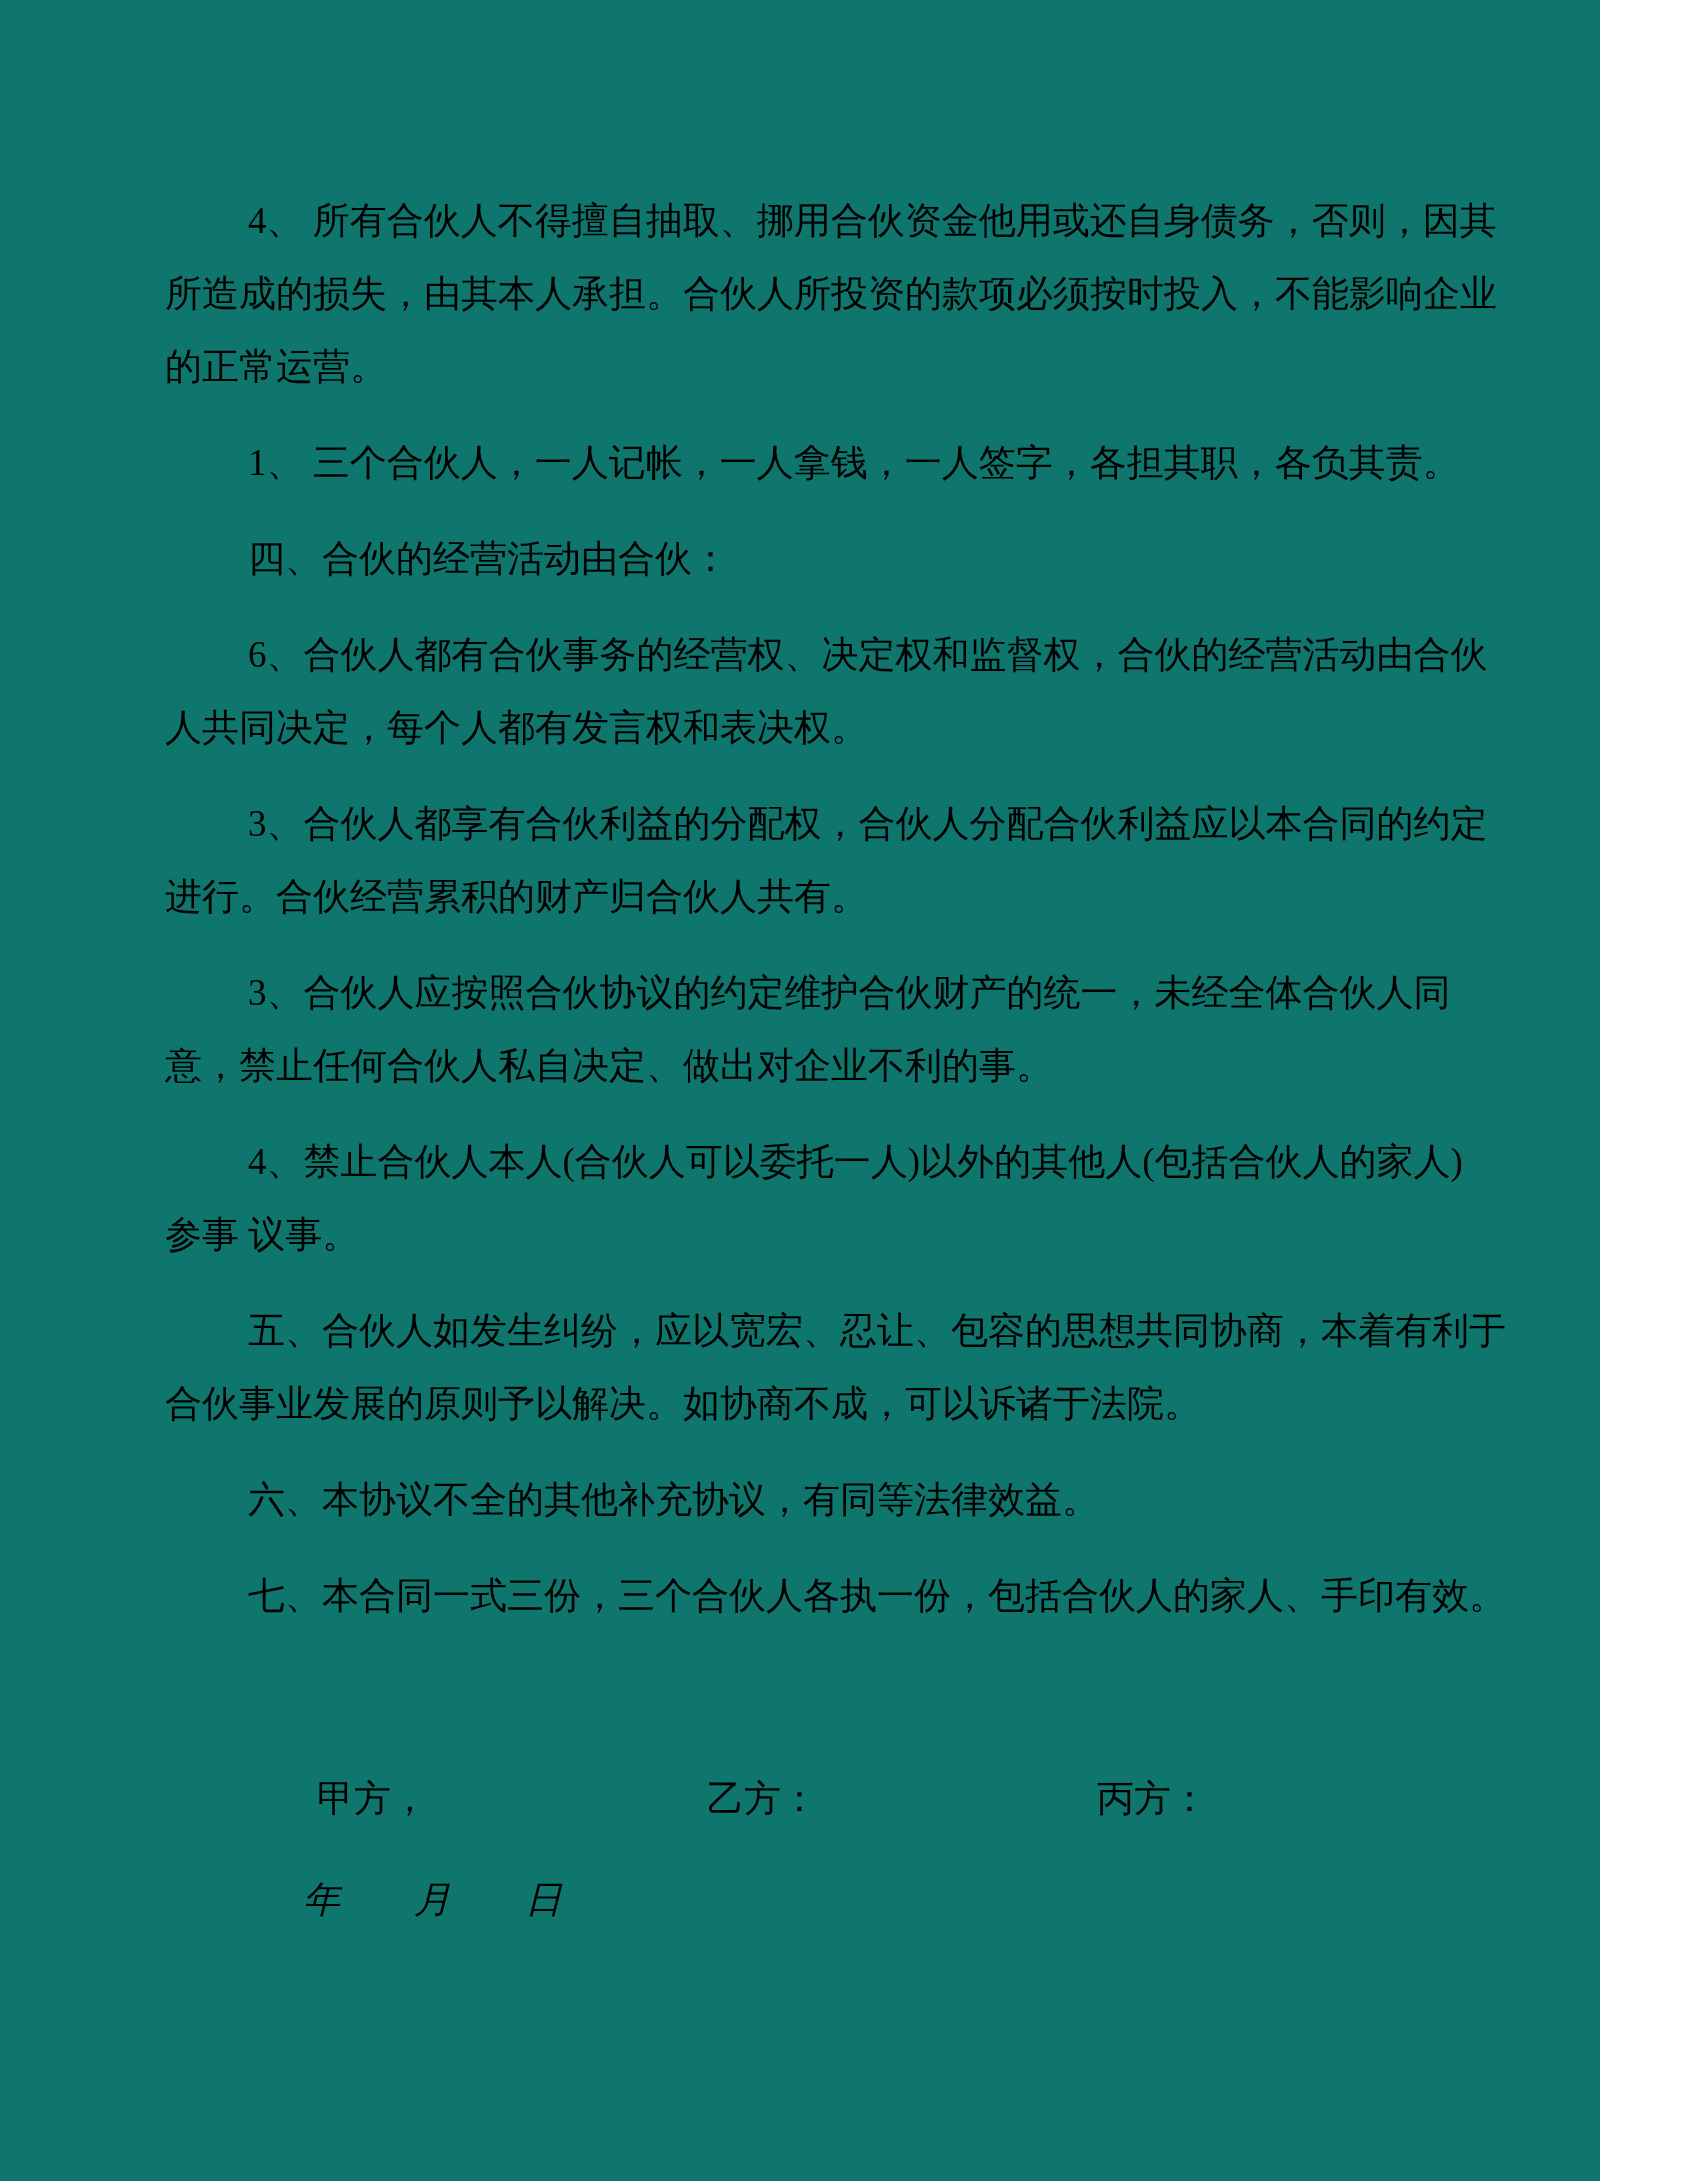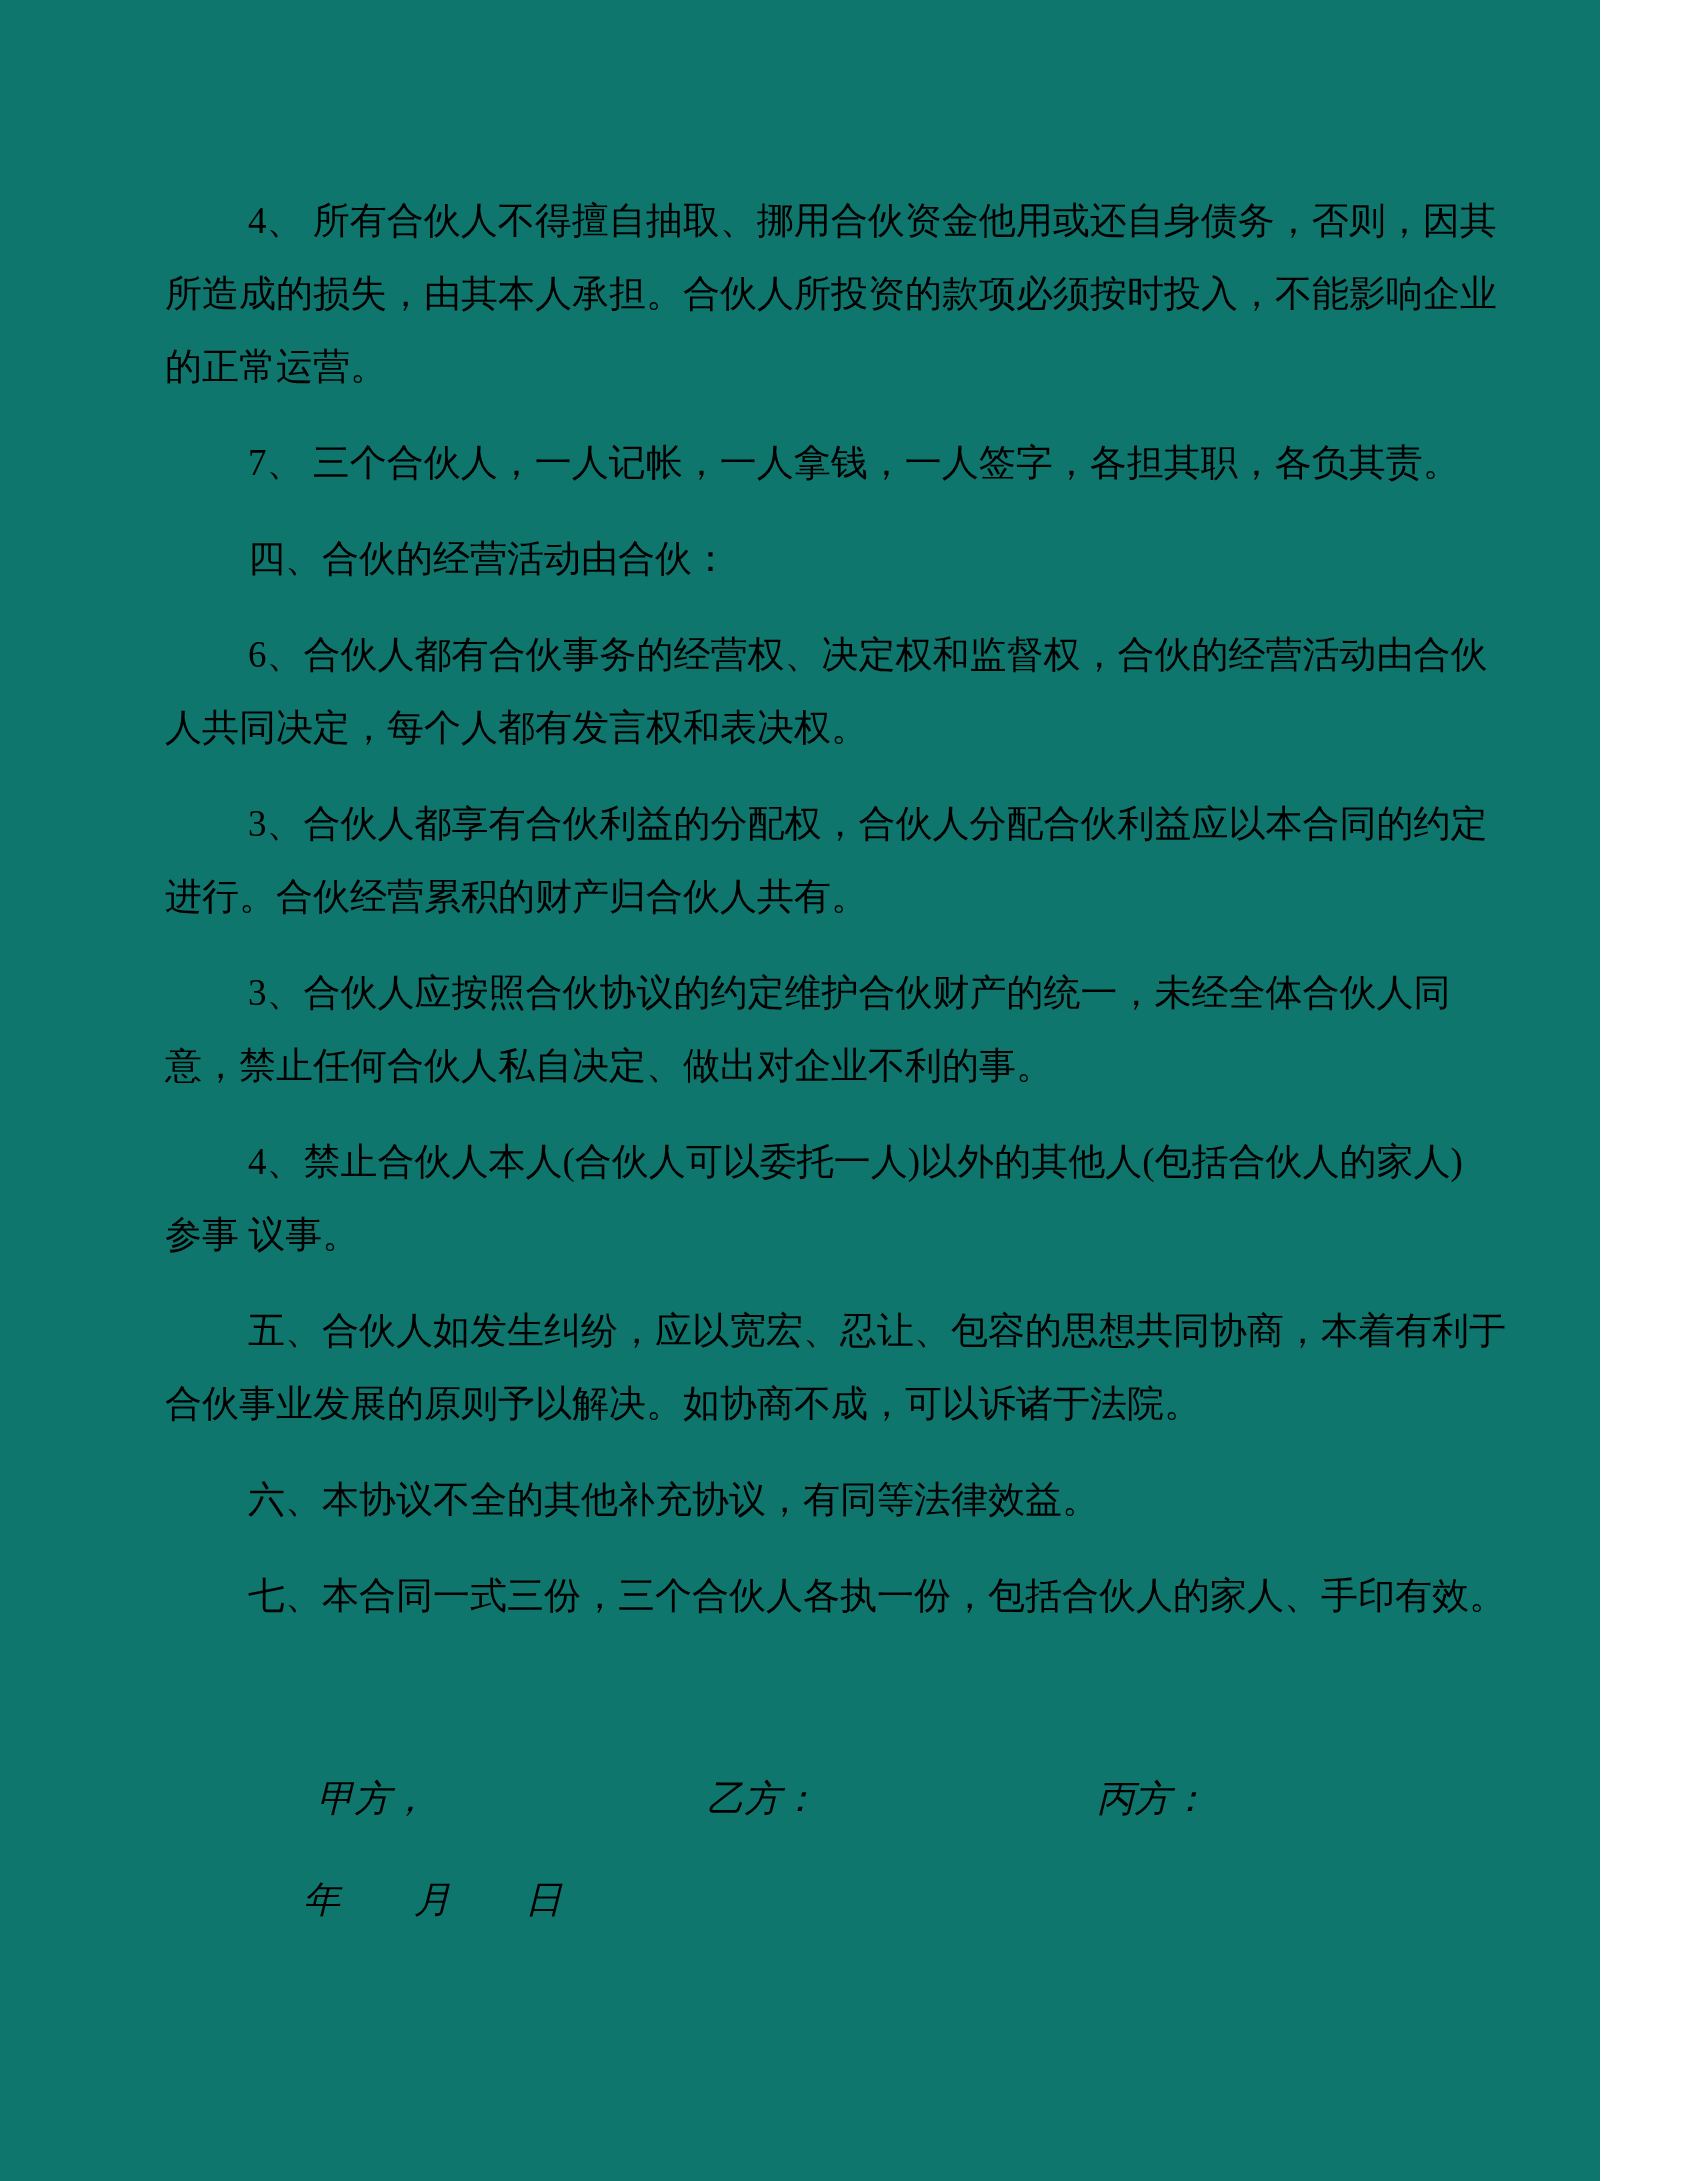--- a/index.html
+++ b/index.html
@@ -34,21 +34,20 @@
   .sign-row {
     margin-top: 130px;
     display: flex;
     align-items: flex-start;
     padding-left: 152px;
     font-size: 37px;
     line-height: 73px;
   }
   .sign {
     display: inline-block;
-    font-style: italic;
   }
   .sign.w {
     width: 390px;
   }
   .date-row {
     margin-top: 27.5px;
     padding-left: 138px;
     font-size: 37px;
     line-height: 73px;
     white-space: pre-wrap;
@@ -56,21 +55,21 @@
   }
 </style>
 </head>
 <body>
 
 <div class="page">
   <div class="content">
     <p class="para">4、 所有合伙人不得擅自抽取、挪用合伙资金他用或还自身债务，否则，因其
 所造成的损失，由其本人承担。合伙人所投资的款项必须按时投入，不能影响企业
 的正常运营。</p>
-    <p class="para">7、 三个合伙人，一人记帐，一人拿钱，一人签字，各担其职，各负其责。</p>
+    <p class="para">1、 三个合伙人，一人记帐，一人拿钱，一人签字，各担其职，各负其责。</p>
     <p class="para">四、合伙的经营活动由合伙：</p>
     <p class="para">6、合伙人都有合伙事务的经营权、决定权和监督权，合伙的经营活动由合伙
 人共同决定，每个人都有发言权和表决权。</p>
     <p class="para">3、合伙人都享有合伙利益的分配权，合伙人分配合伙利益应以本合同的约定
 进行。合伙经营累积的财产归合伙人共有。</p>
     <p class="para">3、合伙人应按照合伙协议的约定维护合伙财产的统一，未经全体合伙人同
 意，禁止任何合伙人私自决定、做出对企业不利的事。</p>
     <p class="para">4、禁止合伙人本人(合伙人可以委托一人)以外的其他人(包括合伙人的家人)
 参事 议事。</p>
     <p class="para">五、合伙人如发生纠纷，应以宽宏、忍让、包容的思想共同协商，本着有利于

